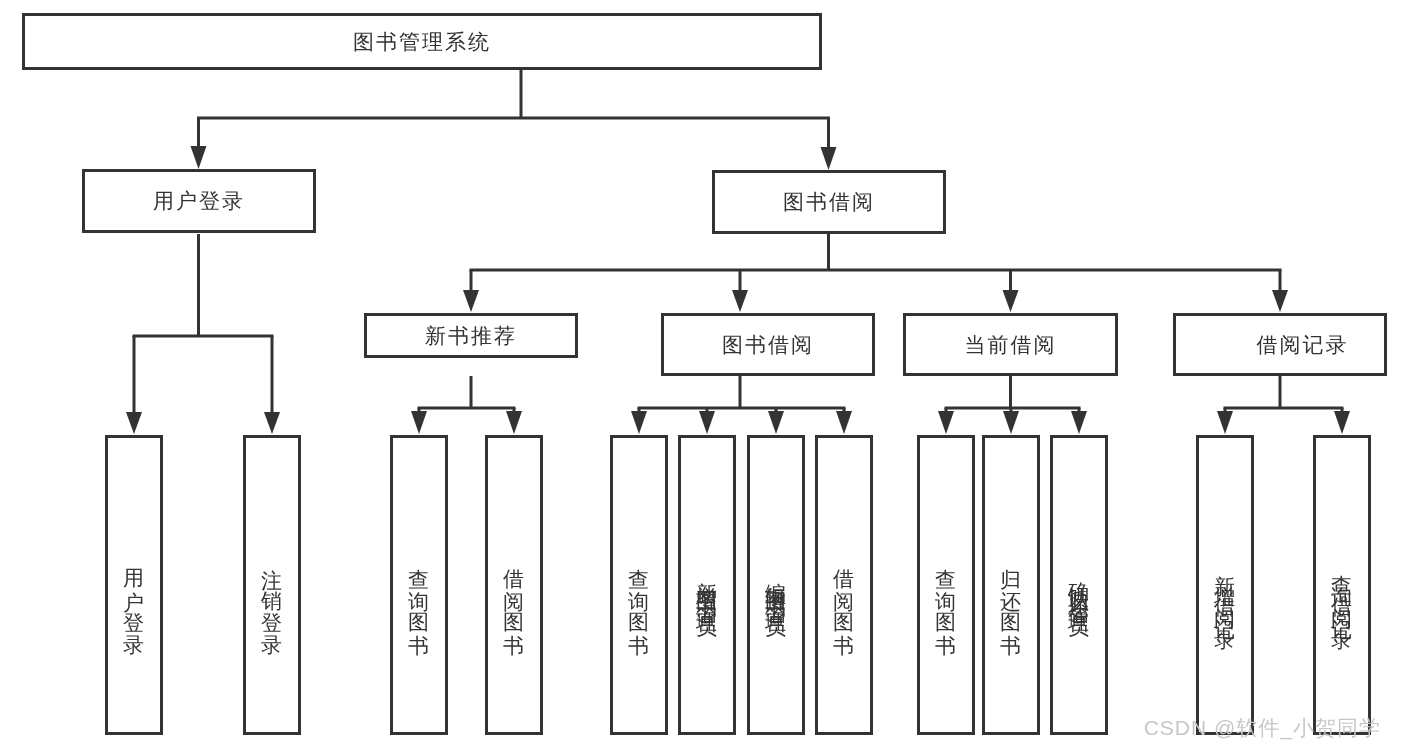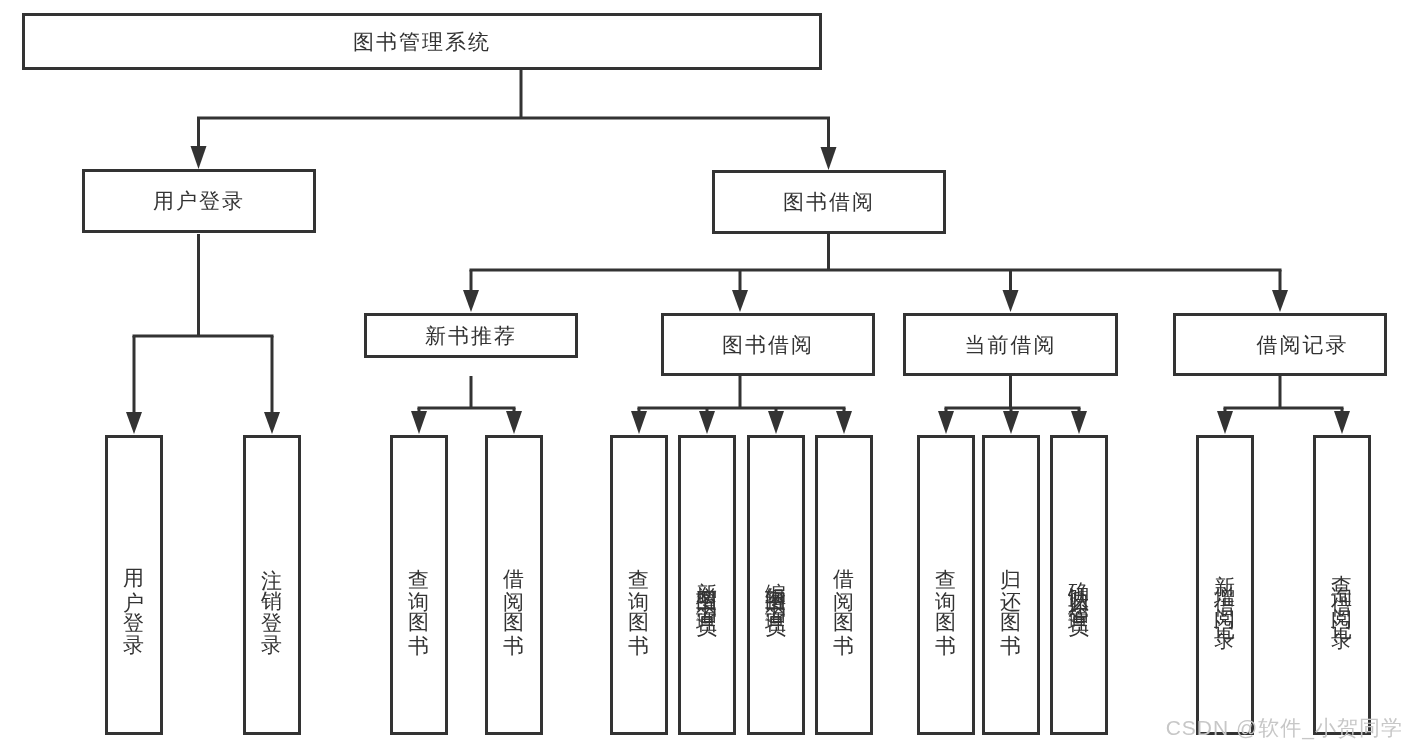--- a/index.html
+++ b/index.html
@@ -43,21 +43,21 @@
     text-orientation: mixed;
     font-size: 21px;
     line-height: 1;
   }
   .ls4 { letter-spacing: 22px; margin-bottom: -22px; }
   .ls6 { letter-spacing: 11px; margin-bottom: -11px; }
   .ls9 { letter-spacing: 5px;  margin-bottom: -5px; }
 
   .watermark {
     position: absolute;
-    right: 2px;
+    right: 24px;
     bottom: 5px;
     font-size: 21px;
     color: #c7c7c7;
     letter-spacing: 1px;
     white-space: nowrap;
   }
 </style>
 </head>
 <body>
 

